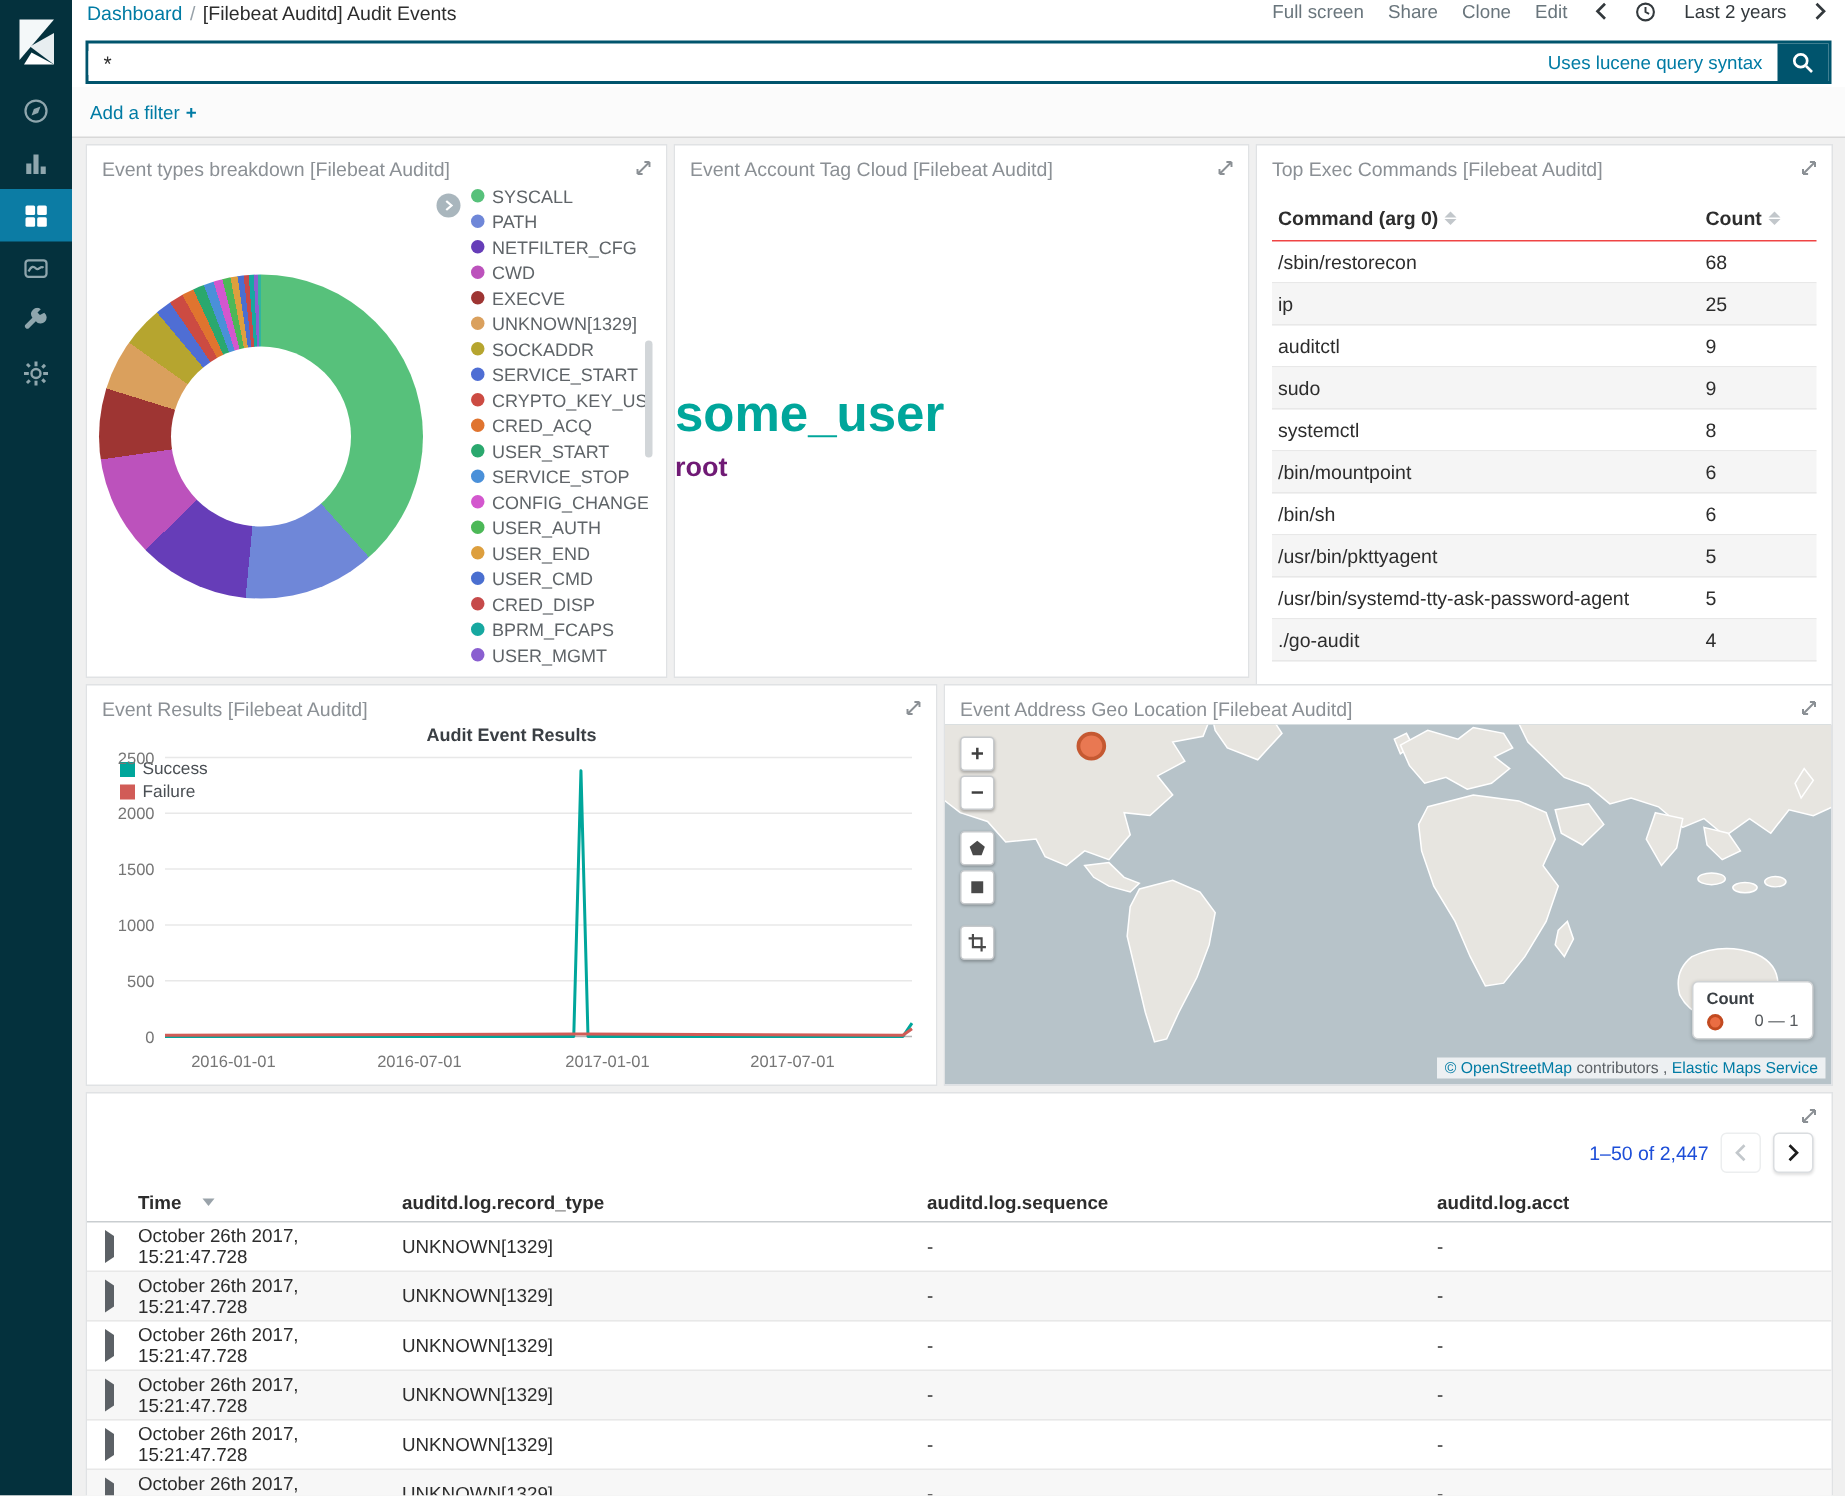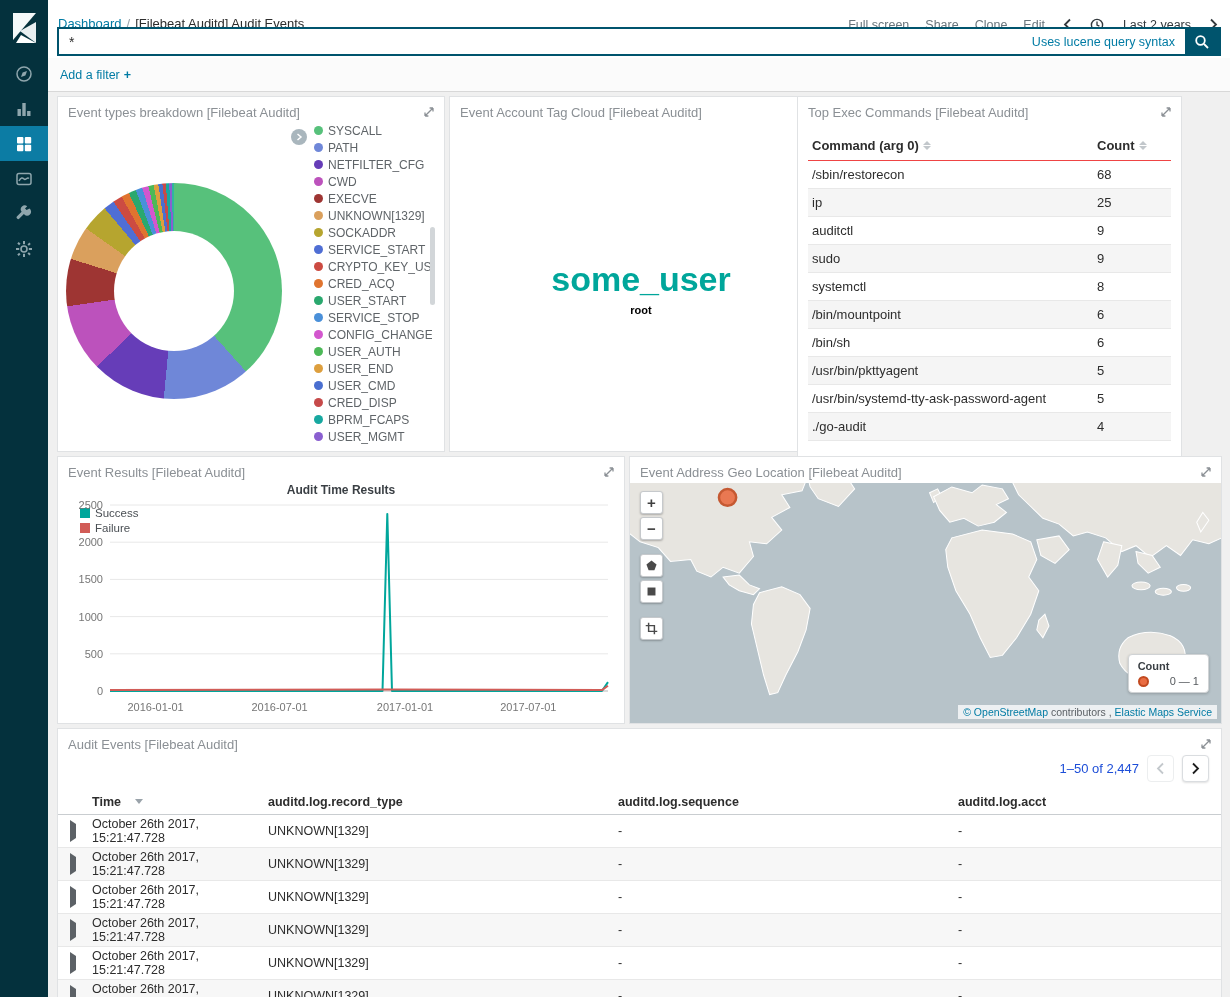--- a/index.html
+++ b/index.html
@@ -7,21 +7,21 @@
   body{font-family:"Liberation Sans",sans-serif;background:#f0f0f0;position:relative;color:#2d2d2d}
   a{text-decoration:none;cursor:pointer}
 
   
   .sidebar{position:absolute;left:0;top:0;width:48px;height:100%;background:#04313d;z-index:20}
   .logo{height:56px;display:flex;align-items:center;justify-content:center;cursor:pointer}
   .nav-icon{width:48px;height:35px;display:flex;align-items:center;justify-content:center;cursor:pointer}
   .nav-icon.active{background:#0c7ca4}
 
   
-  .topnav{position:absolute;left:48px;top:0;right:0;height:27px;background:#fff;display:flex;align-items:flex-start;padding:16px 10px;font-size:13px;z-index:5}
+  .topnav{position:absolute;left:48px;top:0;right:0;height:27px;background:#fff;display:flex;align-items:flex-end;padding:16px 10px;font-size:13px;z-index:5}
   .breadcrumb{display:flex;align-items:center;gap:5px;white-space:nowrap}
   .breadcrumb a{color:#007ba4}
   .breadcrumb .sep{color:#98a2a9}
   .topnav-right{margin-left:auto;display:flex;align-items:center;gap:16px}
   .topnav-right a{color:#69757c;font-size:12.5px}
   .timepicker{display:flex;align-items:center;gap:19px;color:#33393d;font-size:12.5px;cursor:pointer}
   .nav-arrow{background:none;border:none;cursor:pointer;display:flex;align-items:center;padding:2px}
 
   .querybar{position:absolute;left:48px;top:27px;right:0;height:31px;background:#fff;padding:0 9px;z-index:5}
   .query-box{display:flex;height:29px;border:2px solid #00546d;align-items:center;background:#fff}
@@ -34,36 +34,36 @@
   .filterbar .plus{font-weight:bold;margin-left:4px}
 
   
   .content{position:absolute;left:48px;top:92px;right:0;bottom:0;background:#f0f0f0;overflow:hidden}
   .panel{position:absolute;background:#fff;border:1px solid #e0e2e4;overflow:hidden}
   .panel-title{color:#8b9095;font-size:13px;padding:8px 10px;white-space:nowrap;overflow:hidden}
   .expand{position:absolute;top:7px;right:7px;background:none;border:none;cursor:pointer;padding:2px}
 
   #p-donut{left:9px;top:4px;width:388px;height:356px}
   #p-cloud{left:401px;top:4px;width:384px;height:356px}
-  #p-exec{left:749px;top:4px;width:385px;height:436px}
+  #p-exec{left:789px;top:4px;width:385px;height:436px}
   #p-results{left:9px;top:364px;width:568px;height:268px}
   #p-geo{left:581px;top:364px;width:593px;height:268px}
   #p-audit{left:9px;top:636px;width:1165px;height:340px}
 
   
   .donut{position:absolute;left:8px;top:86px;width:216px;height:216px;border-radius:50%;cursor:pointer}
   .donut::after{content:"";position:absolute;left:50%;top:50%;width:120px;height:120px;margin:-60px 0 0 -60px;border-radius:50%;background:#fff}
   .legend-toggle{position:absolute;left:233px;top:32px;width:16px;height:16px;border-radius:50%;background:#a9b6bd;border:none;display:flex;align-items:center;justify-content:center;cursor:pointer;padding:0}
   .legend{position:absolute;left:256px;top:28px;width:118px;height:322px;overflow:hidden;list-style:none}
   .legend li{display:flex;align-items:flex-start;gap:5px;margin-bottom:5px;font-size:12px;color:#5f6468;cursor:pointer;line-height:12px}
   .legend .dot{width:9px;height:9px;border-radius:50%;flex:0 0 9px;margin-top:1px}
   .legend-scrollbar{position:absolute;right:9px;top:130px;width:5px;height:78px;background:#d2d6d9;border-radius:3px;cursor:pointer}
 
   
-  .tagcloud{position:absolute;inset:30px 0 0 0;display:flex;flex-direction:column;align-items:center;justify-content:center;gap:9px}
+  .tagcloud{position:absolute;inset:30px 0 0 0;display:flex;flex-direction:column;justify-content:center;gap:9px}
   .tagcloud span{font-weight:bold;cursor:pointer;line-height:1}
 
   
   .exec-table{position:absolute;left:10px;right:10px;top:34px}
   .exec-row{display:grid;grid-template-columns:1fr 70px;align-items:center;height:28px;border-bottom:1px solid #e8e8e8;font-size:13px;padding:0 4px}
   .exec-row:nth-child(even){background:#f5f5f5}
   .exec-head{height:30px;border-bottom:1px solid #ef4444;font-weight:bold;background:#fff !important}
   .exec-head .hcell{display:flex;align-items:center;gap:4px;cursor:pointer}
   .sort-icon{display:inline-flex;flex-direction:column;gap:1px}
   .sort-icon i{width:0;height:0;border-left:4px solid transparent;border-right:4px solid transparent;display:block}
@@ -308,21 +308,21 @@
 
   <section class="panel" id="p-cloud">
     <div class="panel-title">Event Account Tag Cloud [Filebeat Auditd]</div>
     <button class="expand">
       <svg width="12" height="12" viewBox="0 0 12 12">
           <path d="M2 10 L10 2 M10 2 h-3.4 M10 2 v3.4 M2 10 h3.4 M2 10 v-3.4" stroke="#8b9095" stroke-width="1.3" fill="none"></path>
         </svg>
     </button>
     <div class="tagcloud" id="tagcloud">
         <span style="color:#00a69b;font-size:34px">some_user</span>
-        <span style="color:#000000;font-size:11px">root</span>
+        <span style="color:#701a75;font-size:18px">root</span>
       </div>
   </section>
 
   <section class="panel" id="p-exec">
     <div class="panel-title">Top Exec Commands [Filebeat Auditd]</div>
     <button class="expand">
       <svg width="12" height="12" viewBox="0 0 12 12">
           <path d="M2 10 L10 2 M10 2 h-3.4 M10 2 v3.4 M2 10 h3.4 M2 10 v-3.4" stroke="#8b9095" stroke-width="1.3" fill="none"></path>
         </svg>
     </button>
@@ -388,21 +388,21 @@
     </div>
   </section>
 
   <section class="panel" id="p-results">
     <div class="panel-title">Event Results [Filebeat Auditd]</div>
     <button class="expand">
       <svg width="12" height="12" viewBox="0 0 12 12">
           <path d="M2 10 L10 2 M10 2 h-3.4 M10 2 v3.4 M2 10 h3.4 M2 10 v-3.4" stroke="#8b9095" stroke-width="1.3" fill="none"></path>
         </svg>
     </button>
-    <div class="chart-title">Audit Time Results</div>
+    <div class="chart-title">Audit Event Results</div>
     <div class="chart-legend" id="results-legend">
         <div>
           <i style="background:#00a69b"></i>
           <span>Success</span>
         </div>
         <div>
           <i style="background:#d15c57"></i>
           <span>Failure</span>
         </div>
       </div>
@@ -490,21 +490,20 @@
       </div>
       <div class="attribution">
         <a>© OpenStreetMap</a>
         <span>contributors ,</span>
         <a>Elastic Maps Service</a>
       </div>
     </div>
   </section>
 
   <section class="panel" id="p-audit">
-    <div class="panel-title">Audit Events [Filebeat Auditd]</div>
     <button class="expand">
       <svg width="12" height="12" viewBox="0 0 12 12">
           <path d="M2 10 L10 2 M10 2 h-3.4 M10 2 v3.4 M2 10 h3.4 M2 10 v-3.4" stroke="#8b9095" stroke-width="1.3" fill="none"></path>
         </svg>
     </button>
     <div class="pagination">
       <span>1–50 of 2,447</span>
       <button class="pagebtn prev">
         <svg width="9" height="13" viewBox="0 0 9 13">
             <polyline points="7,1.5 2,6.5 7,11.5" fill="none" stroke="#c3c8cc" stroke-width="1.8"></polyline>

